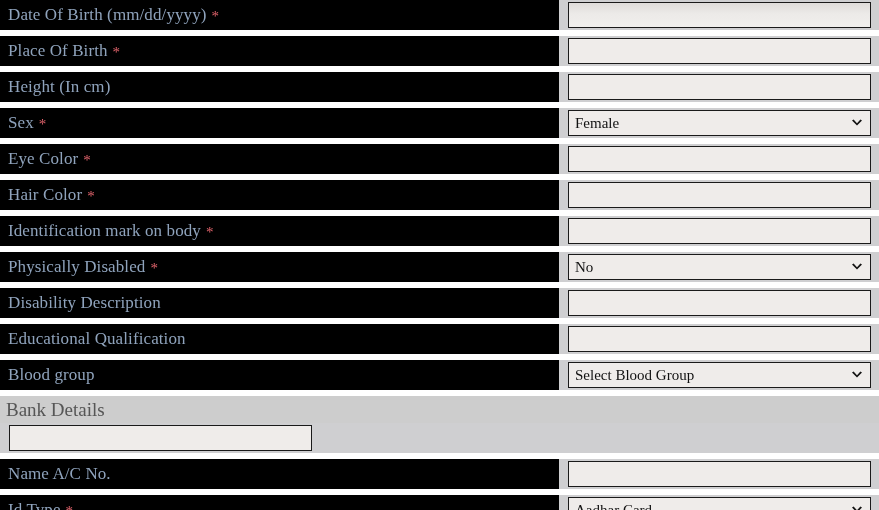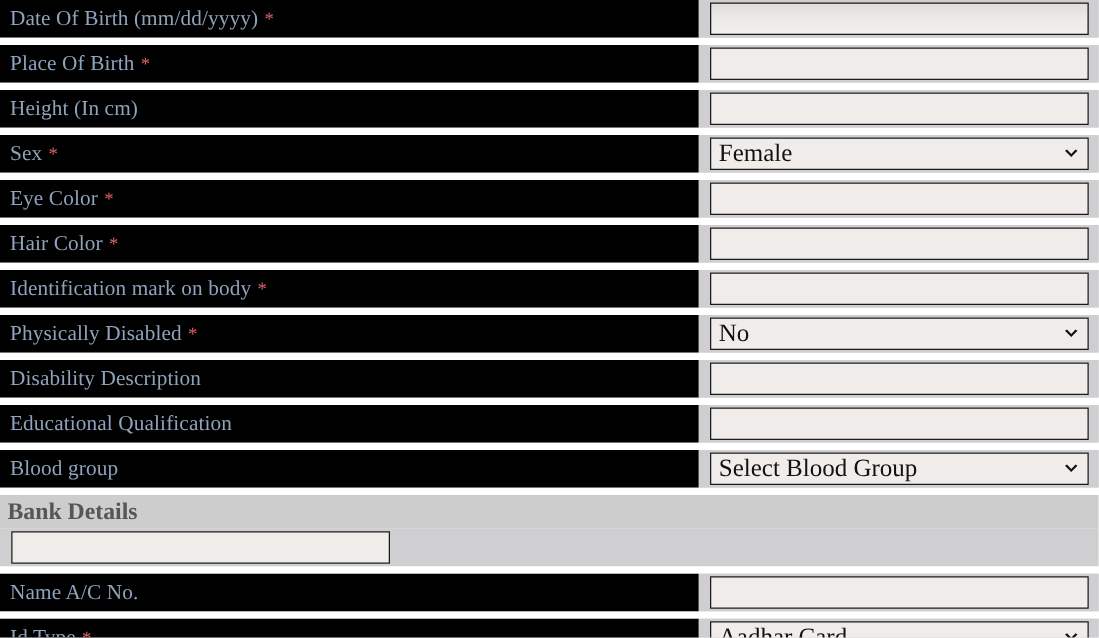--- a/index.html
+++ b/index.html
@@ -79,21 +79,21 @@
     height: 26px;
   }
 
   .select-input {
     width: 303px;
     height: 26px;
     box-sizing: border-box;
     border: 1px solid #1a1a1a;
     background: #efecea;
     font-family: "Liberation Serif", "DejaVu Serif", serif;
-    font-size: 20px;
+    font-size: 15px;
     color: #111111;
     padding: 0 22px 0 6px;
     display: flex;
     align-items: center;
     white-space: nowrap;
     overflow: hidden;
   }
 
   .chev {
     position: absolute;
@@ -105,21 +105,20 @@
     pointer-events: none;
   }
 
   .section-row {
     display: flex;
     align-items: center;
     width: 879px;
     height: 27px;
     background: #cdcdcd;
     margin-bottom: 0;
-    font-weight: bold;
   }
 
   .section-title {
     padding-left: 6px;
     font-size: 19px;
     color: #565656;
     line-height: 1;
     white-space: nowrap;
   }
 </style>

